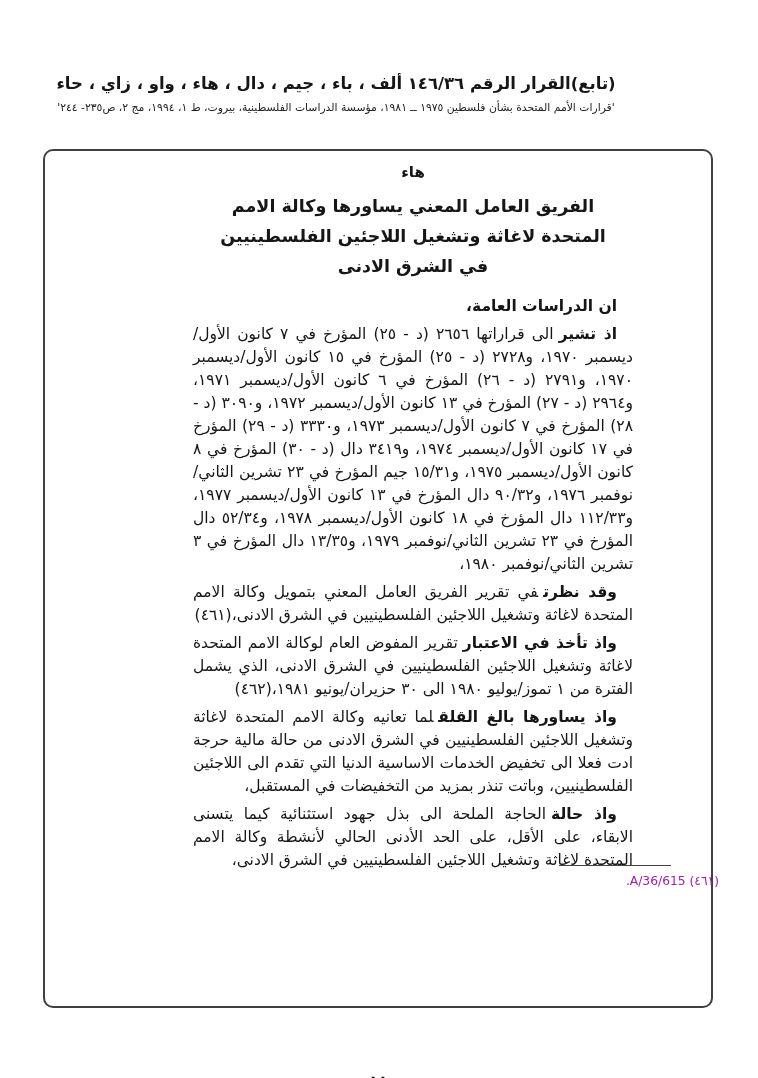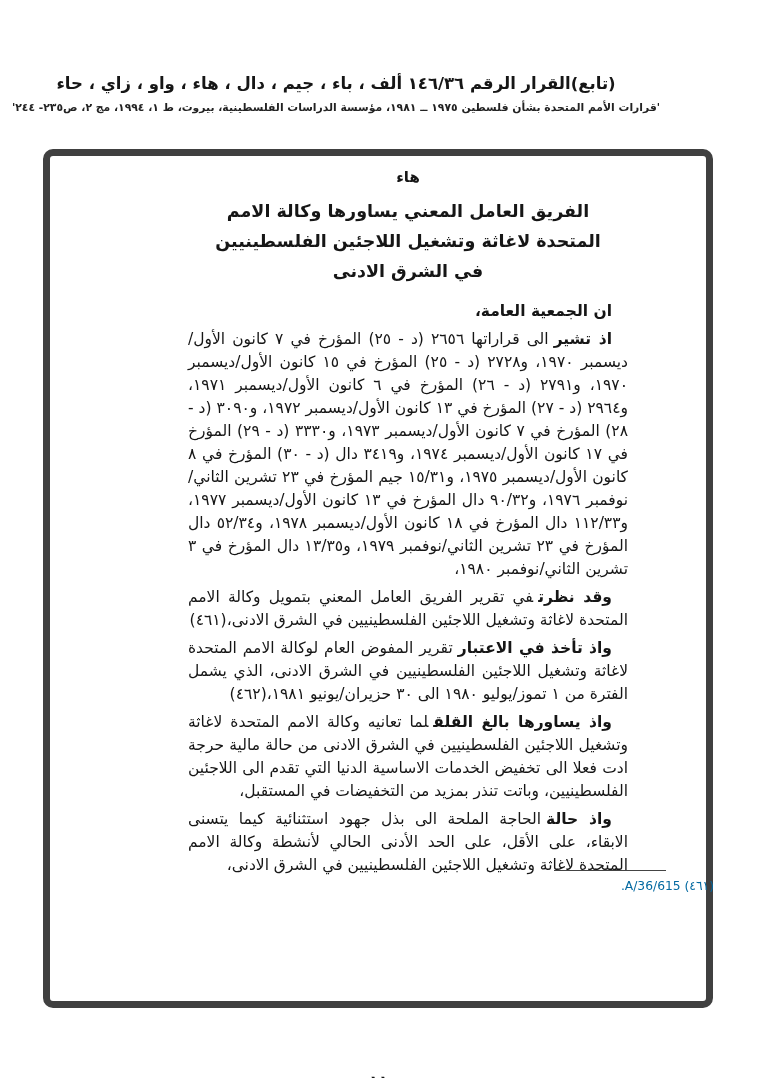--- a/index.html
+++ b/index.html
@@ -4,33 +4,33 @@
 <style>
   html,body{margin:0;padding:0;}
   body{
     width:758px;height:1078px;position:relative;
     background:#ffffff;color:#161616;
     font-family:"DejaVu Sans", sans-serif;
     overflow:hidden;
   }
   .header{position:absolute;top:74px;left:0;width:672px;text-align:center;direction:rtl;}
   .header-line1{font-size:16.5px;font-weight:bold;letter-spacing:.2px;}
-  .header-line2{font-size:10.8px;font-weight:bold;margin-top:8px;color:#222;}
+  .header-line2{font-size:10.8px;font-weight:normal;margin-top:8px;color:#222;}
   .green-box{
     position:absolute;left:43px;top:149px;width:670px;height:859px;
-    border:7px solid #404040;border-radius:10px;box-sizing:border-box;
+    border:2px solid #404040;border-radius:10px;box-sizing:border-box;
   }
   .column{position:absolute;top:12px;right:78px;width:440px;direction:rtl;}
   .section-letter{text-align:center;font-weight:bold;font-size:15px;}
   .doc-title{text-align:center;font-weight:bold;font-size:17.5px;line-height:30px;margin-top:10px;}
   .body{margin-top:14px;}
   .body p{margin:0 0 5px;font-size:15.5px;line-height:23px;text-align:justify;text-indent:16px;}
   .body p.opening{text-align:right;font-weight:bold;}
   .lead{font-weight:bold;margin-left:5px;}
-  .footnote-area{position:absolute;top:714px;right:-8px;width:342px;direction:rtl;font-size:12.3px;line-height:17.5px;color:#0369a1;}
+  .footnote-area{position:absolute;top:714px;right:-8px;width:342px;direction:rtl;font-size:12.3px;line-height:17.5px;color:#a21caf;}
   .fn-sep{width:112px;border-top:1.5px solid #444;margin:0 48px 7px 0;}
   .fn{text-align:right;margin:0 0 3px;}
   .page-number{position:absolute;top:1072px;left:0;width:758px;text-align:center;font-size:16px;font-weight:bold;}
 </style>
 </head>
 <body>
 
 <div class="header">
   <div class="header-line1">(تابع)القرار الرقم  ١٤٦/٣٦ ألف ، باء ، جيم ، دال ، هاء ، واو ، زاي ، حاء</div>
   <div class="header-line2">'قرارات الأمم المتحدة بشأن فلسطين ١٩٧٥ ــ ١٩٨١، مؤسسة الدراسات الفلسطينية، بيروت، ط ١، ١٩٩٤، مج ٢، ص٢٣٥- ٢٤٤'</div>
@@ -40,21 +40,21 @@
 
   <div class="column">
     <div class="section-letter">هاء</div>
     <div class="doc-title">
       <div>الفريق العامل المعني يساورها وكالة الامم</div>
       <div>المتحدة لاغاثة وتشغيل اللاجئين الفلسطينيين</div>
       <div>في الشرق الادنى</div>
     </div>
 
     <div class="body">
-      <p class="opening"><span class="lead">ان الجمعية العامة،</span><span></span></p>
+      <p class="opening"><span class="lead">ان الدراسات العامة،</span><span></span></p>
 
       <p><span class="lead">اذ تشير</span><span>الى قراراتها ٢٦٥٦ (د - ٢٥) المؤرخ في ٧ كانون الأول/ديسمبر ١٩٧٠، و٢٧٢٨ (د - ٢٥) المؤرخ في ١٥ كانون الأول/ديسمبر ١٩٧٠، و٢٧٩١ (د - ٢٦) المؤرخ في ٦ كانون الأول/ديسمبر ١٩٧١، و٢٩٦٤ (د - ٢٧) المؤرخ في ١٣ كانون الأول/ديسمبر ١٩٧٢، و٣٠٩٠ (د - ٢٨) المؤرخ في ٧ كانون الأول/ديسمبر ١٩٧٣، و٣٣٣٠ (د - ٢٩) المؤرخ في ١٧ كانون الأول/ديسمبر ١٩٧٤، و٣٤١٩ دال (د - ٣٠) المؤرخ في ٨ كانون الأول/ديسمبر ١٩٧٥، و١٥/٣١ جيم المؤرخ في ٢٣ تشرين الثاني/نوفمبر ١٩٧٦، و٩٠/٣٢ دال المؤرخ في ١٣ كانون الأول/ديسمبر ١٩٧٧، و١١٢/٣٣ دال المؤرخ في ١٨ كانون الأول/ديسمبر ١٩٧٨، و٥٢/٣٤ دال المؤرخ في ٢٣ تشرين الثاني/نوفمبر ١٩٧٩، و١٣/٣٥ دال المؤرخ في ٣ تشرين الثاني/نوفمبر ١٩٨٠،</span></p>
 
       <p><span class="lead">وقد نظرت</span><span>في تقرير الفريق العامل المعني بتمويل وكالة الامم المتحدة لاغاثة وتشغيل اللاجئين الفلسطينيين في الشرق الادنى،(٤٦١)</span></p>
 
       <p><span class="lead">واذ تأخذ في الاعتبار</span><span>تقرير المفوض العام لوكالة الامم المتحدة لاغاثة وتشغيل اللاجئين الفلسطينيين في الشرق الادنى، الذي يشمل الفترة من ١ تموز/يوليو ١٩٨٠ الى ٣٠ حزيران/يونيو ١٩٨١،(٤٦٢)</span></p>
 
       <p><span class="lead">واذ يساورها بالغ القلق</span><span>لما تعانيه وكالة الامم المتحدة لاغاثة وتشغيل اللاجئين الفلسطينيين في الشرق الادنى من حالة مالية حرجة ادت فعلا الى تخفيض الخدمات الاساسية الدنيا التي تقدم الى اللاجئين الفلسطينيين، وباتت تنذر بمزيد من التخفيضات في المستقبل،</span></p>
 
       <p><span class="lead">واذ حالة</span><span>الحاجة الملحة الى بذل جهود استثنائية كيما يتسنى الابقاء، على الأقل، على الحد الأدنى الحالي لأنشطة وكالة الامم المتحدة لاغاثة وتشغيل اللاجئين الفلسطينيين في الشرق الادنى،</span></p>

